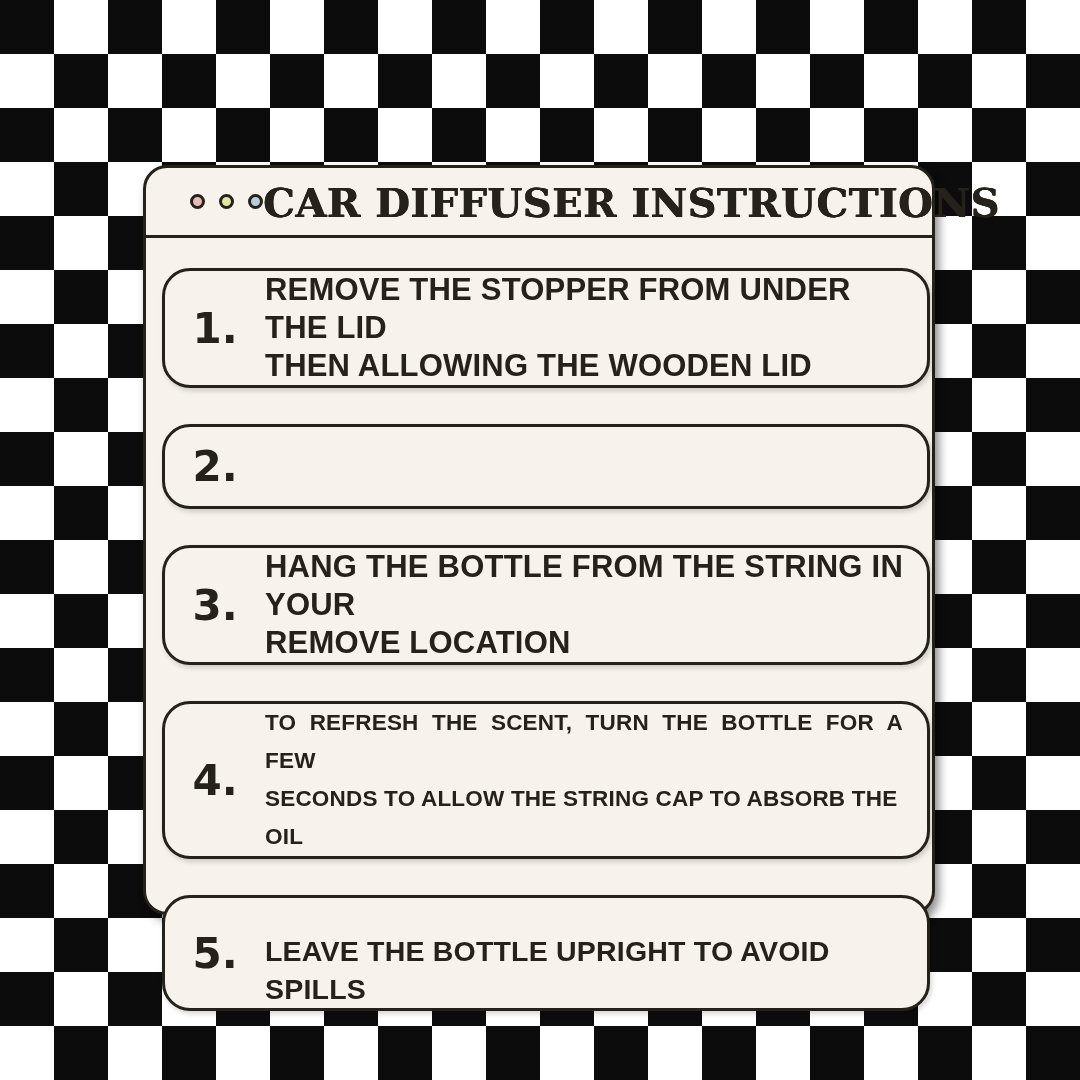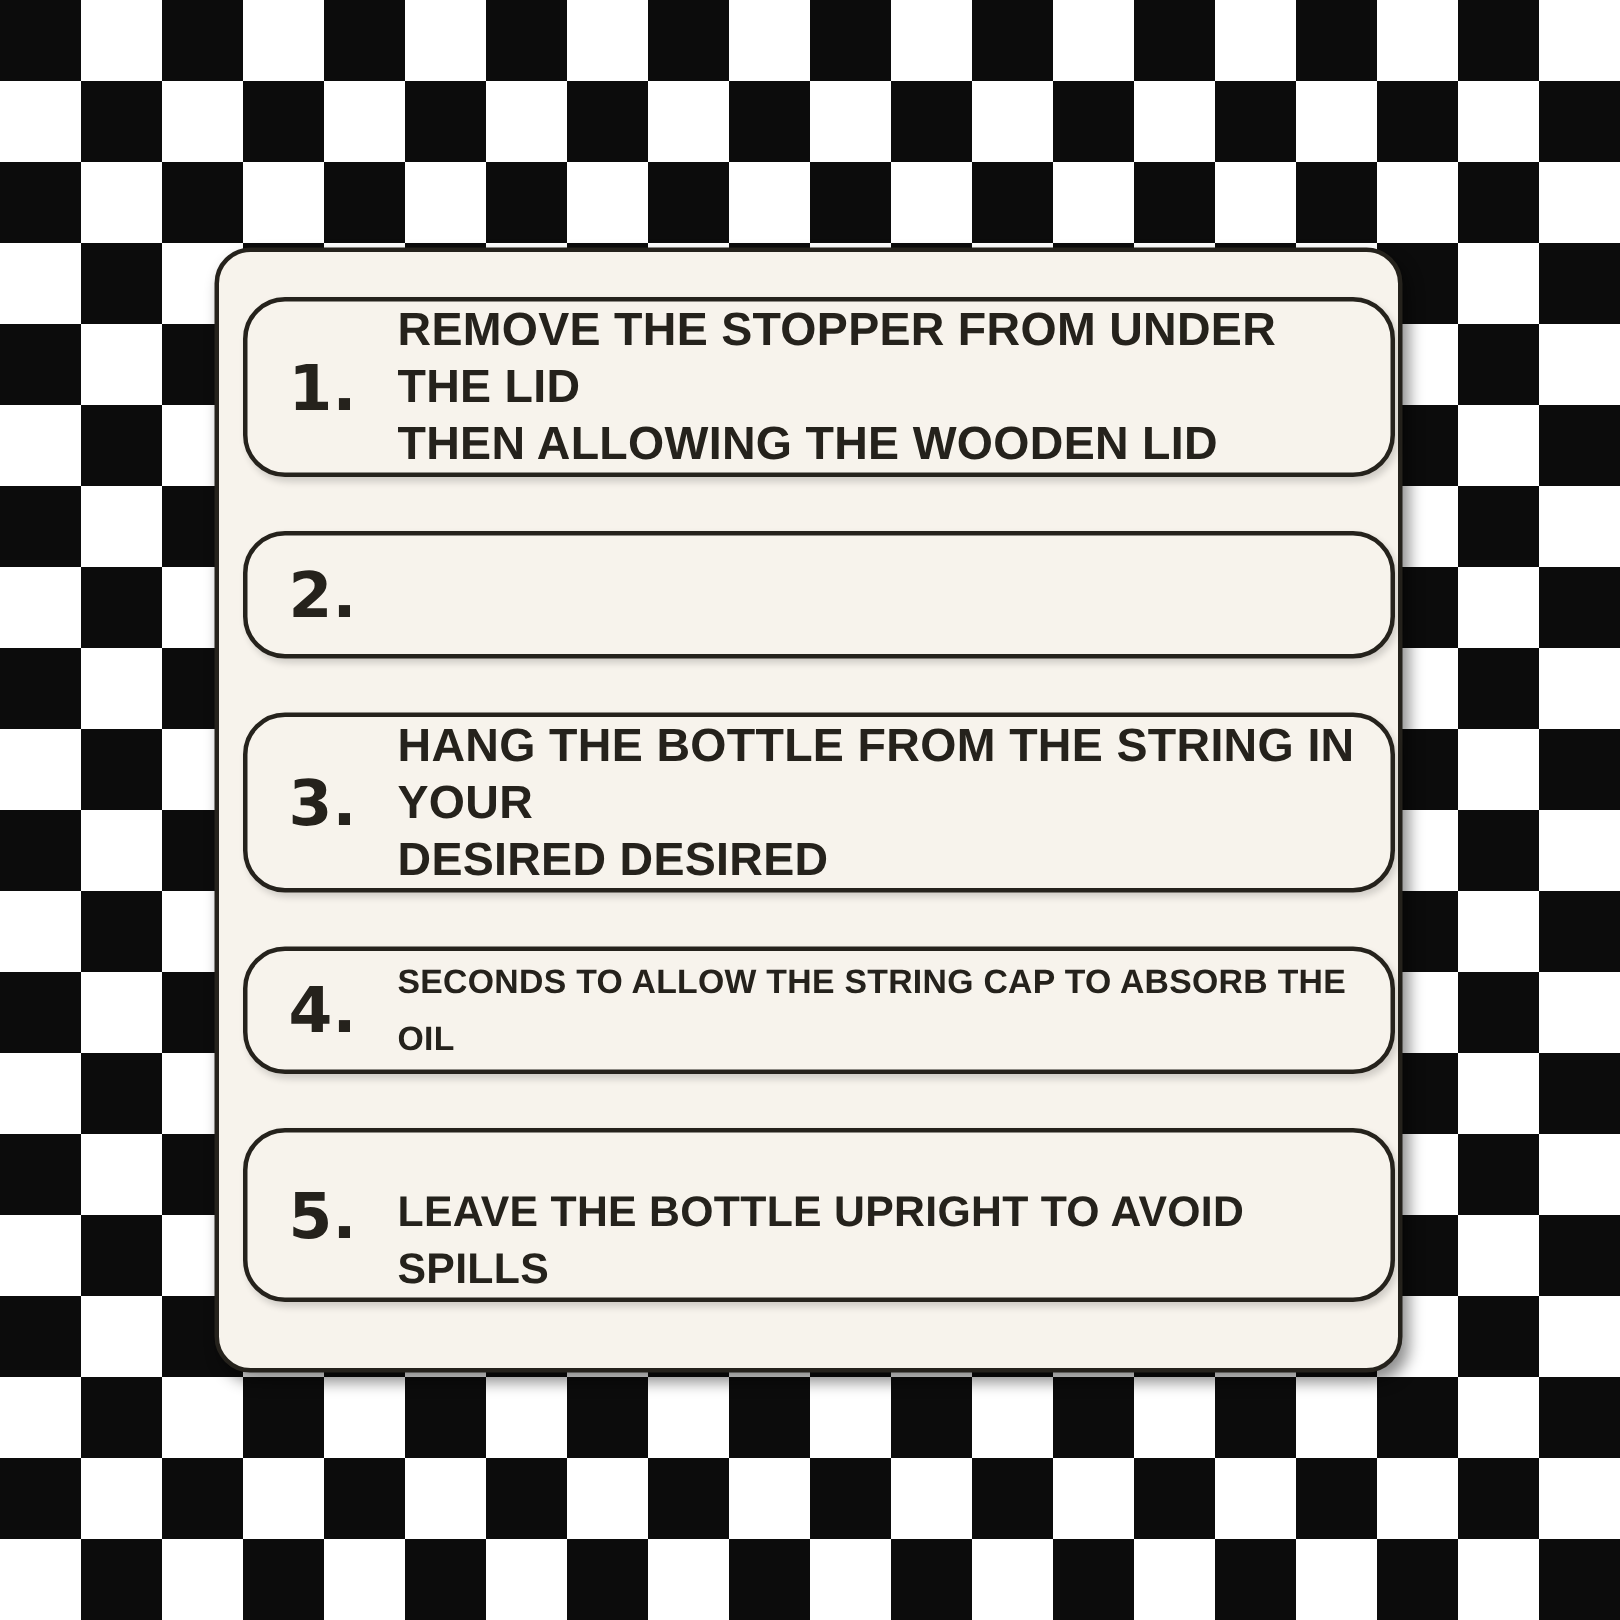--- a/index.html
+++ b/index.html
@@ -76,41 +76,50 @@
   .pill:nth-child(5) .pill-text{font-size:28.5px;margin-top:34px;}
   .pill-line.stretch{
     text-align:justify;
     text-align-last:justify;
   }
 </style>
 </head>
 <body>
 
 <div class="card">
+  <div class="titlebar">
+    <div class="dots">
+      <span class="dot" style="background: rgb(233, 185, 182);"></span>
+      <span class="dot" style="background: rgb(228, 229, 163);"></span>
+      <span class="dot" style="background: rgb(183, 205, 217);"></span>
+    </div>
+    <div class="title">CAR DIFFUSER INSTRUCTIONS</div>
+  </div>
   <div class="pills" id="pills">
       <div class="pill">
         <div class="pill-num">1.</div>
         <div class="pill-text">
           <div class="pill-line">REMOVE THE STOPPER FROM UNDER THE LID</div>
           <div class="pill-line">THEN ALLOWING THE WOODEN LID</div>
         </div>
       </div>
       <div class="pill">
         <div class="pill-num">2.</div>
       </div>
       <div class="pill">
         <div class="pill-num">3.</div>
         <div class="pill-text">
           <div class="pill-line stretch">HANG THE BOTTLE FROM THE STRING IN YOUR</div>
-          <div class="pill-line">DESIRED DESIRED</div>
+          <div class="pill-line">REMOVE LOCATION</div>
         </div>
       </div>
       <div class="pill">
         <div class="pill-num">4.</div>
         <div class="pill-text">
+          <div class="pill-line stretch">TO REFRESH THE SCENT, TURN THE BOTTLE FOR A FEW</div>
           <div class="pill-line">SECONDS TO ALLOW THE STRING CAP TO ABSORB THE OIL</div>
         </div>
       </div>
       <div class="pill">
         <div class="pill-num">5.</div>
         <div class="pill-text">
           <div class="pill-line">LEAVE THE BOTTLE UPRIGHT TO AVOID SPILLS</div>
         </div>
       </div>
     </div>

